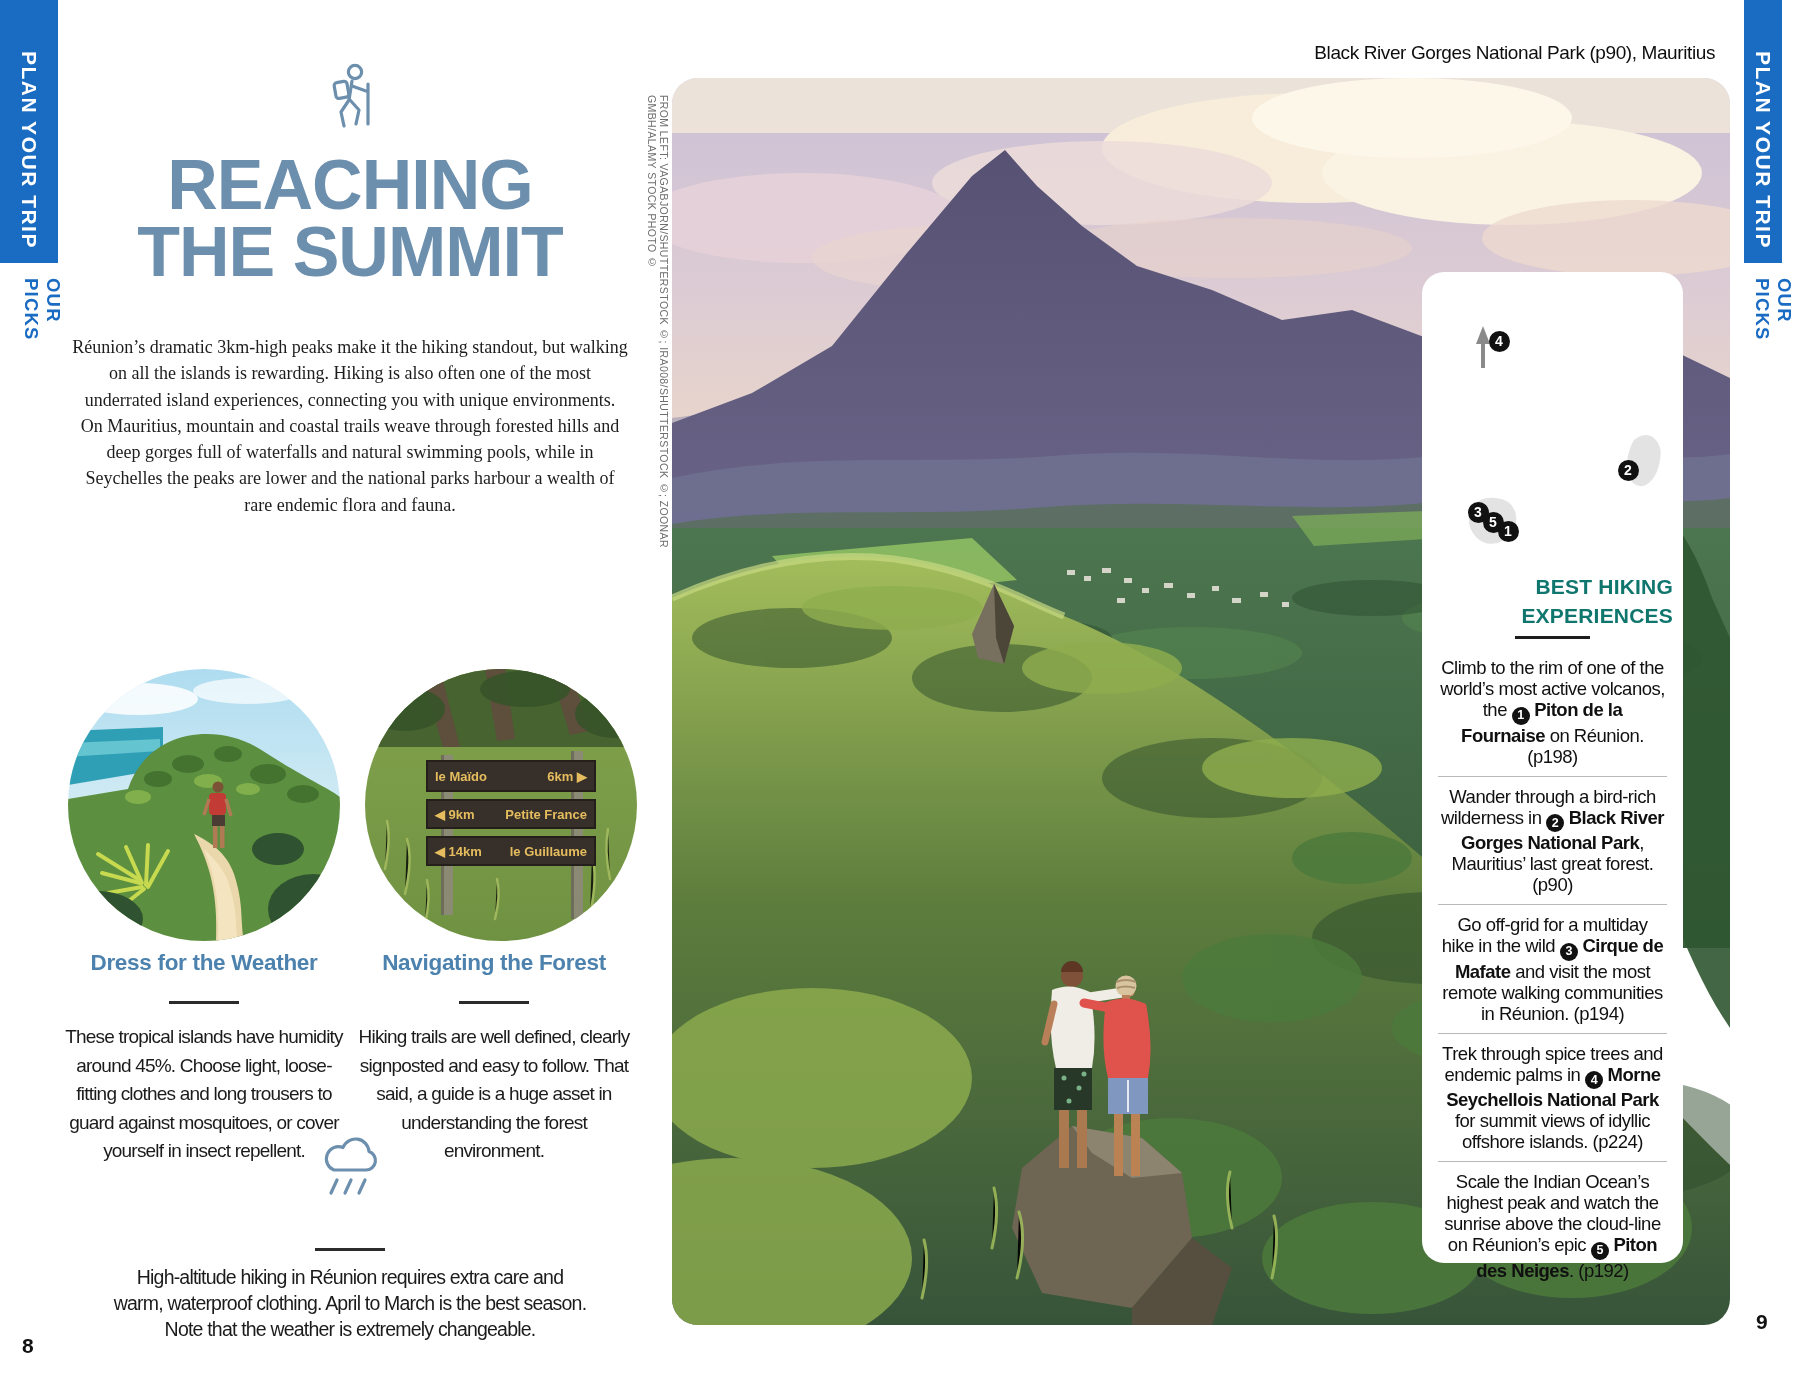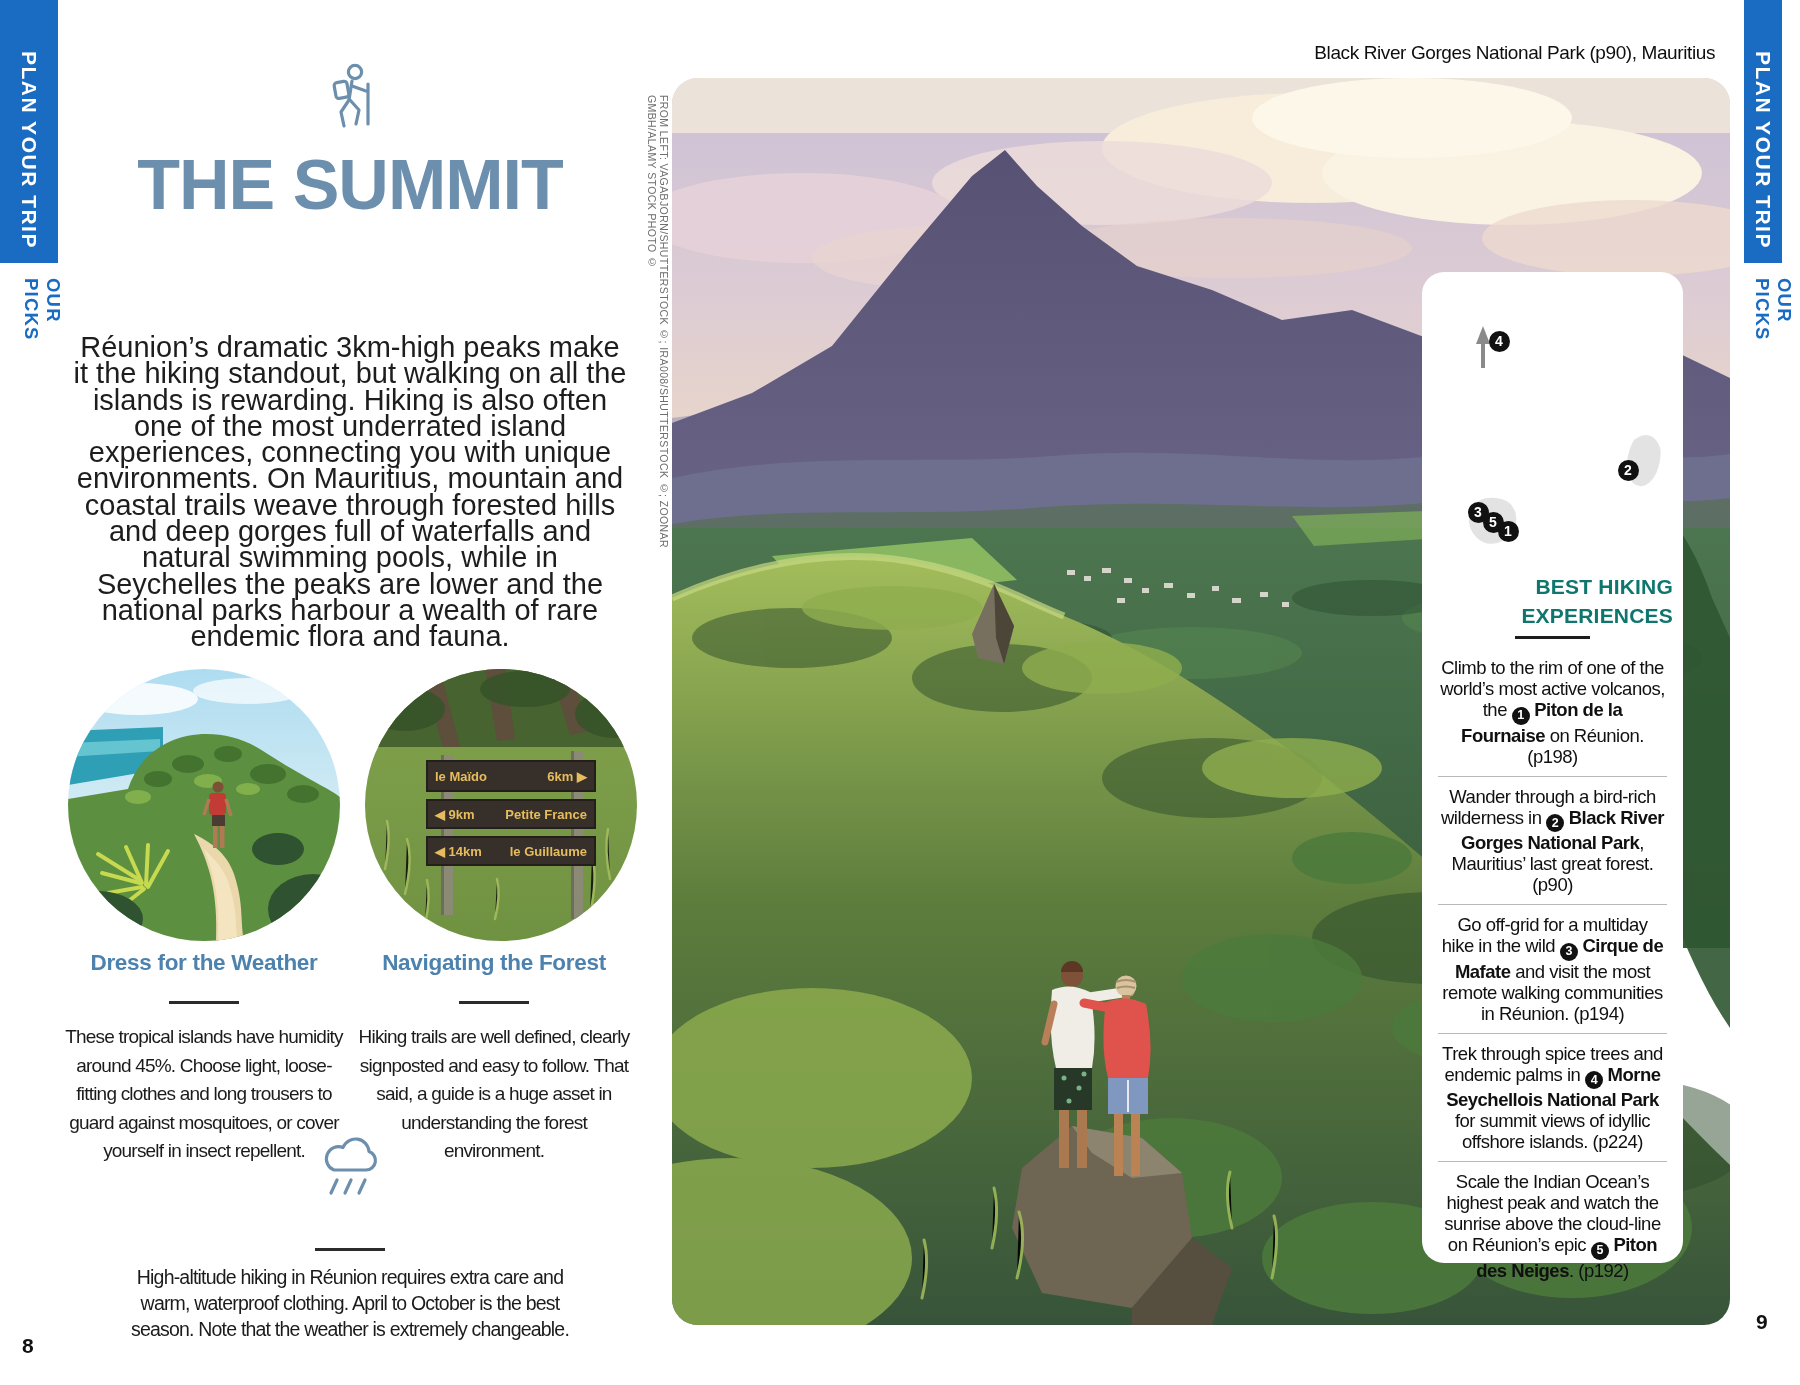--- a/index.html
+++ b/index.html
@@ -6,21 +6,21 @@
   #spread{position:relative;width:1800px;height:1385px;background:#ffffff;overflow:hidden;
           font-family:"Liberation Sans",sans-serif;-webkit-font-smoothing:antialiased;}
   .abs{position:absolute;}
   
   .tab-box{background:#1a6bc2;display:flex;align-items:flex-end;justify-content:center;}
   .vtext{writing-mode:vertical-rl;text-orientation:mixed;}
   .tab-label{color:#ffffff;font-weight:bold;font-size:21px;letter-spacing:1.5px;padding-bottom:14px;}
   .side-label{color:#1a6bc2;font-weight:bold;font-size:18.5px;letter-spacing:1.2px;}
   
   .title{color:#6d8fae;font-weight:bold;font-size:70px;line-height:67px;letter-spacing:-1px;text-align:center;}
-  .intro{color:#1d1d1d;font-family:Liberation Sans, sans-serif;font-size:29px;line-height:26.3px;text-align:center;}
+  .intro{color:#1d1d1d;font-family:Liberation Serif, serif;font-size:18px;line-height:26.3px;text-align:center;}
   .subhead{color:#4c82ad;font-weight:bold;font-size:22.5px;letter-spacing:-0.3px;text-align:center;}
   .mini-divider{width:70px;height:3px;background:#2b2b2b;}
   .colbody{color:#1b1b1b;font-size:19px;letter-spacing:-0.8px;line-height:28.5px;text-align:center;}
   .ha-body{color:#1b1b1b;font-size:19.5px;letter-spacing:-0.8px;line-height:26px;text-align:center;}
   .pagenum{color:#111;font-weight:bold;font-size:21px;}
   .circle-photo{border-radius:50%;overflow:hidden;}
   
   .photo-caption{color:#0e0e0e;font-weight:normal;font-size:19px;letter-spacing:-0.4px;text-align:right;}
   .credit{color:#6e6e6e;font-size:10.5px;letter-spacing:0.4px;}
   .photo-frame{border-radius:26px;overflow:hidden;}
@@ -56,20 +56,21 @@
       <path d="M34,19 L31,38"></path>
       <rect x="17" y="20" width="13" height="16" rx="3" transform="rotate(-10 23 28)"></rect>
       <path d="M34,24 L48,29"></path>
       <line x1="50" y1="22" x2="50" y2="62"></line>
       <path d="M31,38 L23,50 L26,64"></path>
       <path d="M32,38 L41,48 L38,62"></path>
     </g>
   </svg>
 
   <div class="abs title" style="left:60px;top:152px;width:580px;">
+    <div>REACHING</div>
     <div>THE SUMMIT</div>
   </div>
 
   <div class="abs intro" style="left:72px;top:334px;width:556px;">Réunion’s dramatic 3km-high peaks make it the hiking standout, but walking on all the islands is rewarding. Hiking is also often one of the most underrated island experiences, connecting you with unique environments. On Mauritius, mountain and coastal trails weave through forested hills and deep gorges full of waterfalls and natural swimming pools, while in Seychelles the peaks are lower and the national parks harbour a wealth of rare endemic flora and fauna.</div>
 
   <div class="abs circle-photo" style="left:68px;top:669px;width:272px;height:272px;">
     <svg width="272" height="272" viewBox="0 0 272 272">
       <defs>
         <linearGradient id="c1sky" x1="0" y1="0" x2="0" y2="1">
           <stop offset="0" stop-color="#aedcf0"></stop>
@@ -182,21 +183,21 @@
   <svg class="abs" style="left:310px;top:1126px;" width="80" height="76" viewBox="0 0 80 76">
     <g fill="none" stroke="#6d8fae" stroke-width="3.2" stroke-linecap="round" stroke-linejoin="round">
       <path d="M24,44 h32 a9.5,9.5 0 0 0 3,-18.5 a13.5,13.5 0 0 0 -26,-4 a10.5,10.5 0 0 0 -9,22.5 z"></path>
       <line x1="27" y1="54" x2="21" y2="67"></line>
       <line x1="41" y1="54" x2="35" y2="67"></line>
       <line x1="55" y1="54" x2="49" y2="67"></line>
     </g>
   </svg>
 
   <div class="abs mini-divider" style="left:315px;top:1248px;"></div>
-  <div class="abs ha-body" style="left:110px;top:1264px;width:480px;">High-altitude hiking in Réunion requires extra care and warm, waterproof clothing. April to October is the best season. Note that the weather is extremely changeable.</div>
+  <div class="abs ha-body" style="left:110px;top:1264px;width:480px;">High-altitude hiking in Réunion requires extra care and warm, waterproof clothing. April to March is the best season. Note that the weather is extremely changeable.</div>
 
   <div class="abs pagenum" style="left:22px;top:1334px;">8</div>
 
   <div class="abs photo-caption" style="left:1115px;top:42px;width:600px;">Black River Gorges National Park (p90), Mauritius</div>
 
   <div class="abs vtext credit" style="left:646px;top:95px;height:490px;">FROM LEFT: VAGABJORN/SHUTTERSTOCK ©; IRA008/SHUTTERSTOCK ©; ZOONAR GMBH/ALAMY STOCK PHOTO ©</div>
 
   <div class="abs photo-frame" style="left:672px;top:78px;width:1058px;height:1247px;">
     <svg width="1058" height="1247" viewBox="0 0 1058 1247" preserveAspectRatio="none">
       <defs>

